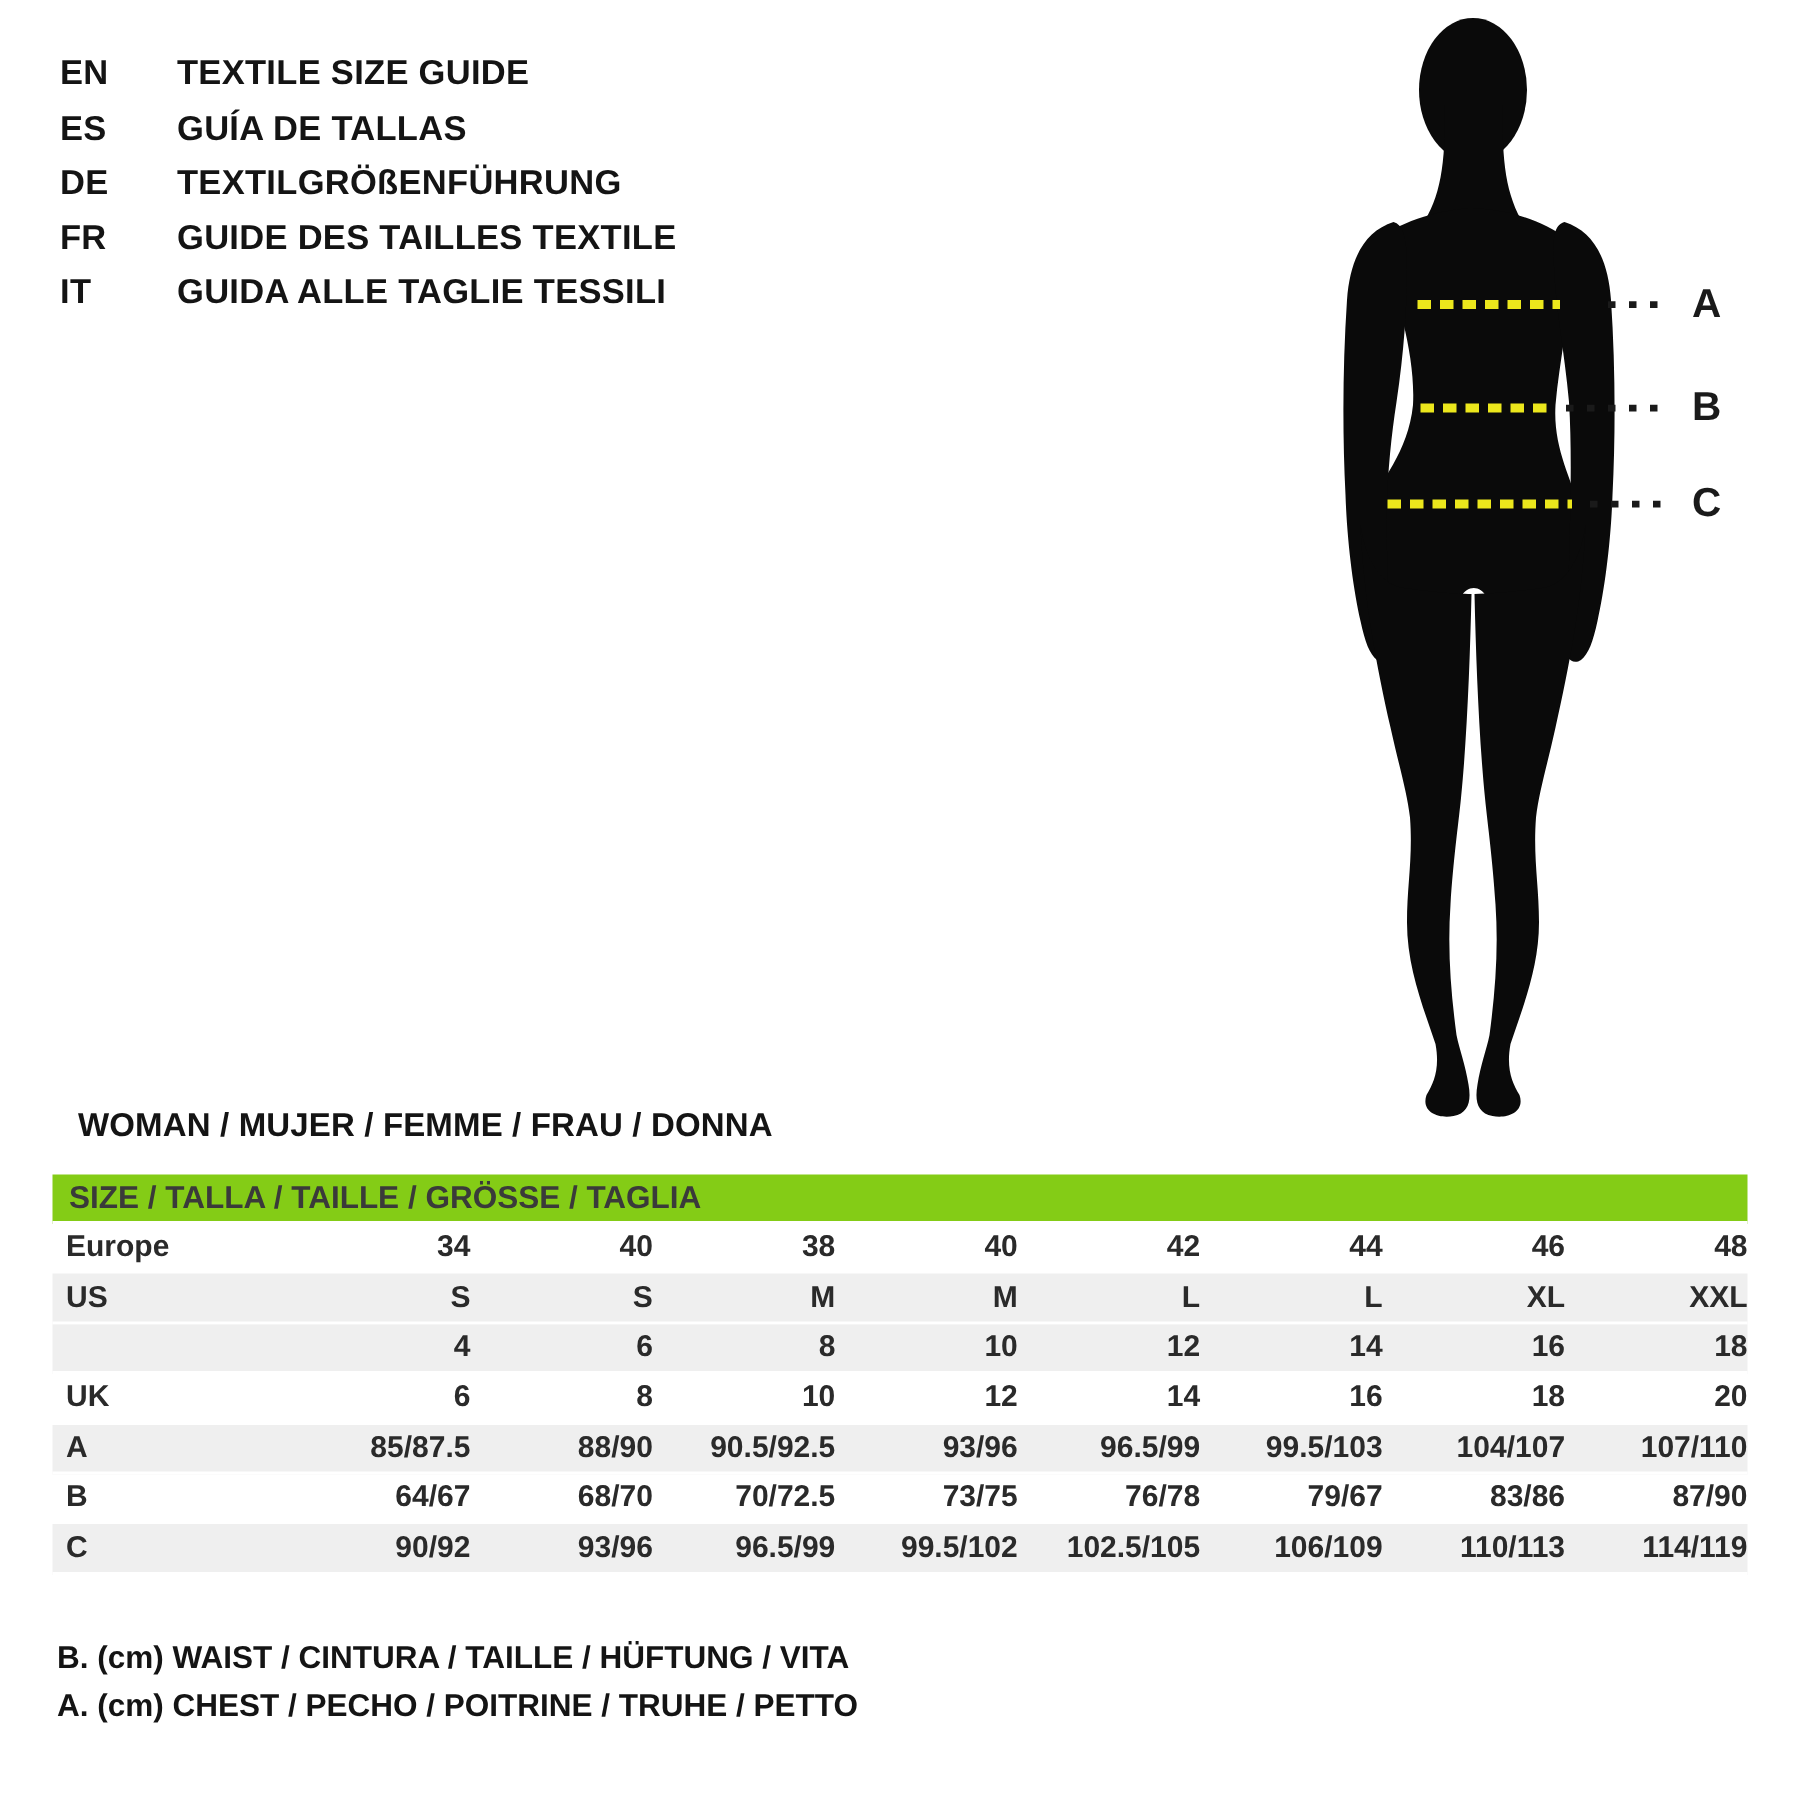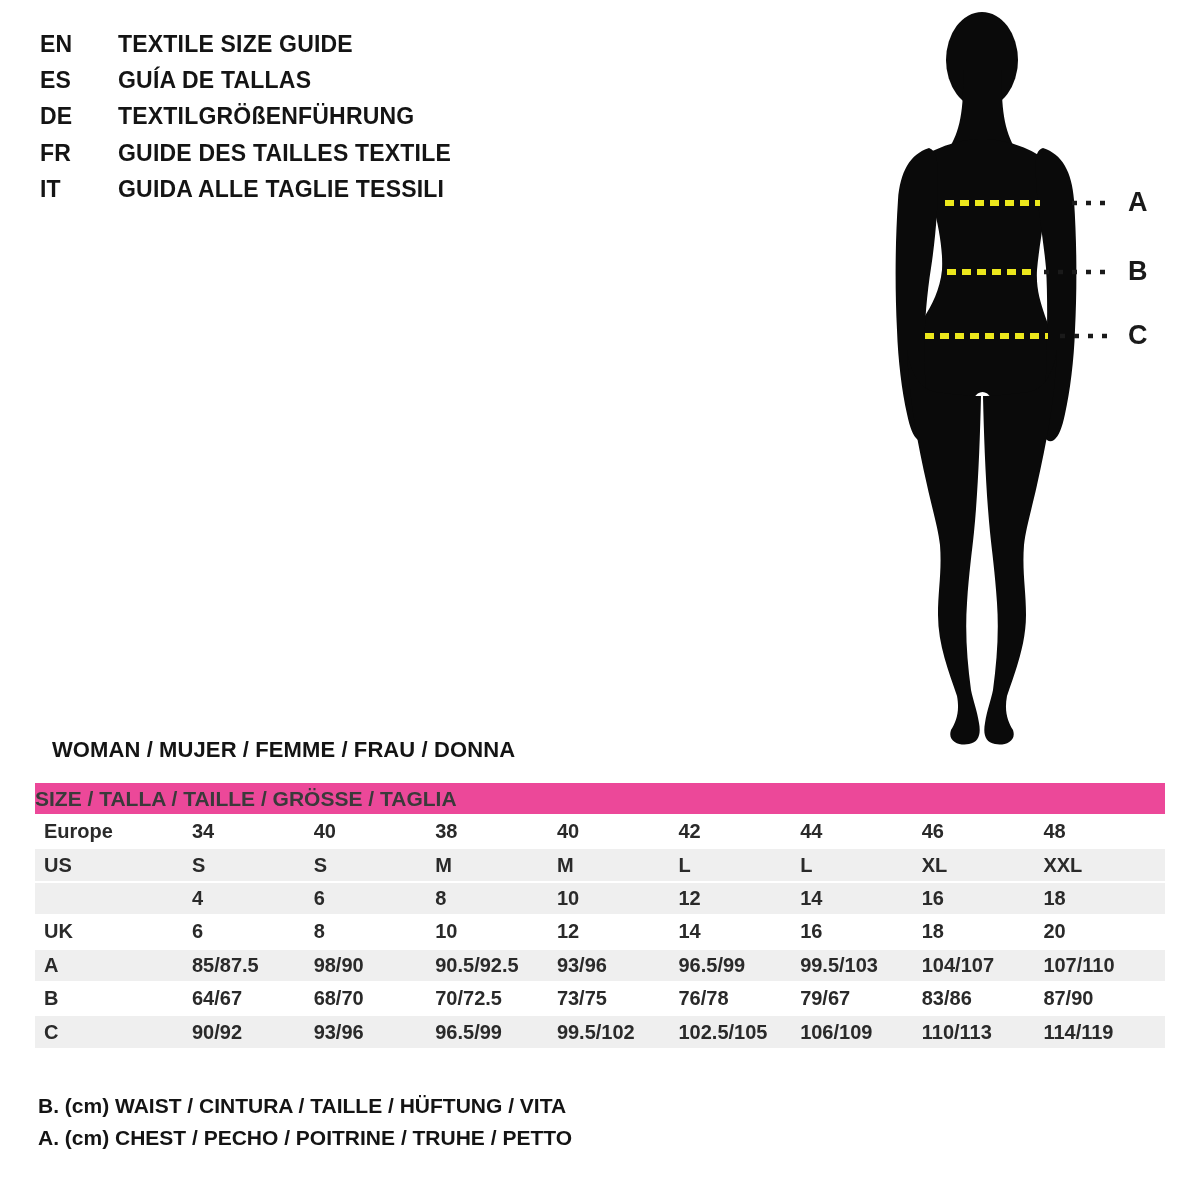--- a/index.html
+++ b/index.html
@@ -7,21 +7,21 @@
   body {
     position:relative;
     background:#ffffff;
     font-family:"Liberation Sans", sans-serif;
     color:#171717;
     overflow:hidden;
   }
 
   
   .lang-block { position:absolute; left:40px; top:26px; }
-  .lang-row { display:flex; height:36.4px; align-items:center; }
+  .lang-row { display:flex; height:36.4px; align-items:flex-end; }
   .lang-code, .lang-label {
     font-weight:bold; font-size:23px; letter-spacing:0.2px; color:#141414;
     white-space:nowrap;
   }
   .lang-code { width:78px; }
 
   
   .figure { position:absolute; left:850px; top:0; width:265px; height:750px; }
   .figure svg { display:block; width:100%; height:100%; }
   .measure-label {
@@ -34,34 +34,35 @@
   
   .gender-heading {
     position:absolute; left:52px; top:737px;
     font-weight:bold; font-size:22px; letter-spacing:0.1px; color:#141414;
     white-space:nowrap;
   }
 
   
   .size-table { position:absolute; left:35px; top:783px; width:1130px; }
   .table-header {
-    height:33px; background:#ec4899; color:#3a3a3a;
+    height:33px; background:#84cc16; color:#3a3a3a;
     font-weight:bold; font-size:21px;
-    display:flex; align-items:center; padding-left:0;
+    display:flex; align-items:center; padding-left:11px;
     border-bottom:2px solid #ffffff;
     white-space:nowrap;
   }
   .t-row {
     display:flex; height:33.4px; align-items:center;
     font-weight:bold; font-size:20px; color:#2a2a2a;
     border-bottom:2px solid #ffffff;
+    gap:24px;
   }
   .t-row.shaded { background:#efefef; }
   .row-label { width:157px; padding-left:9px; white-space:nowrap; }
-  .t-cell { flex:1; text-align:left; white-space:nowrap; }
+  .t-cell { flex:1; text-align:right; white-space:nowrap; }
 
   
   .legend { position:absolute; left:38px; top:1090px; }
   .legend-line {
     font-weight:bold; font-size:21px; line-height:31.6px; color:#141414;
     white-space:nowrap;
   }
 </style>
 </head>
 <body>
@@ -185,21 +186,21 @@
         <span class="t-cell">10</span>
         <span class="t-cell">12</span>
         <span class="t-cell">14</span>
         <span class="t-cell">16</span>
         <span class="t-cell">18</span>
         <span class="t-cell">20</span>
       </div>
       <div class="t-row shaded">
         <span class="row-label">A</span>
         <span class="t-cell">85/87.5</span>
-        <span class="t-cell">98/90</span>
+        <span class="t-cell">88/90</span>
         <span class="t-cell">90.5/92.5</span>
         <span class="t-cell">93/96</span>
         <span class="t-cell">96.5/99</span>
         <span class="t-cell">99.5/103</span>
         <span class="t-cell">104/107</span>
         <span class="t-cell">107/110</span>
       </div>
       <div class="t-row">
         <span class="row-label">B</span>
         <span class="t-cell">64/67</span>

